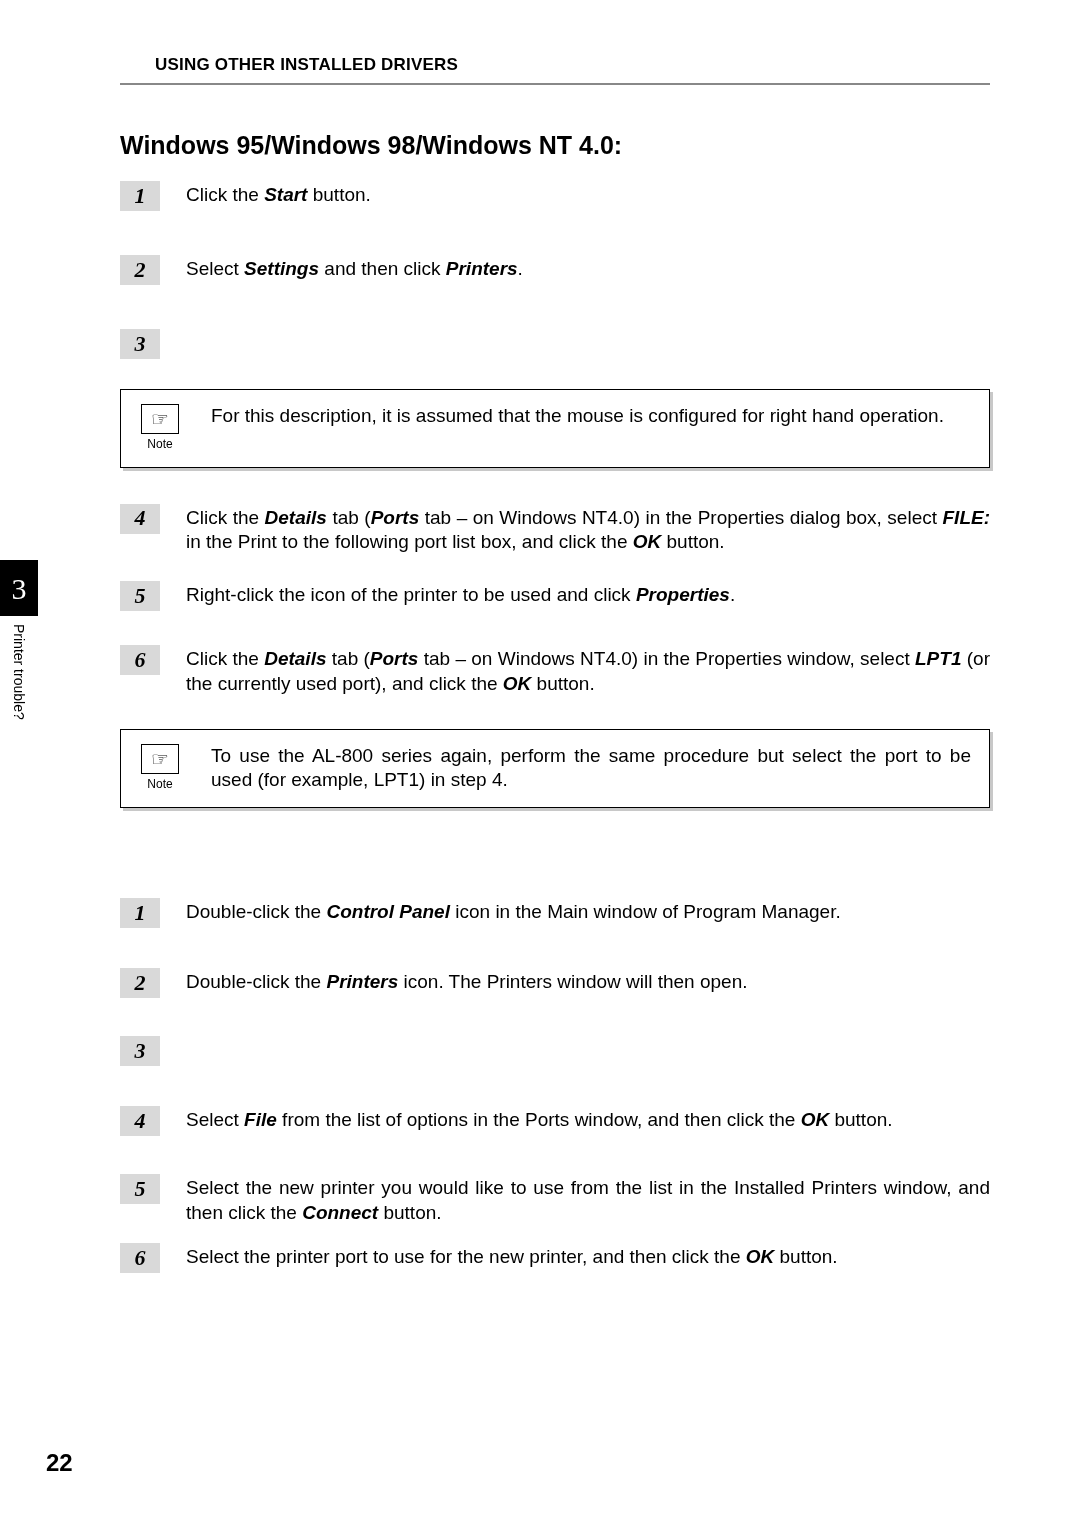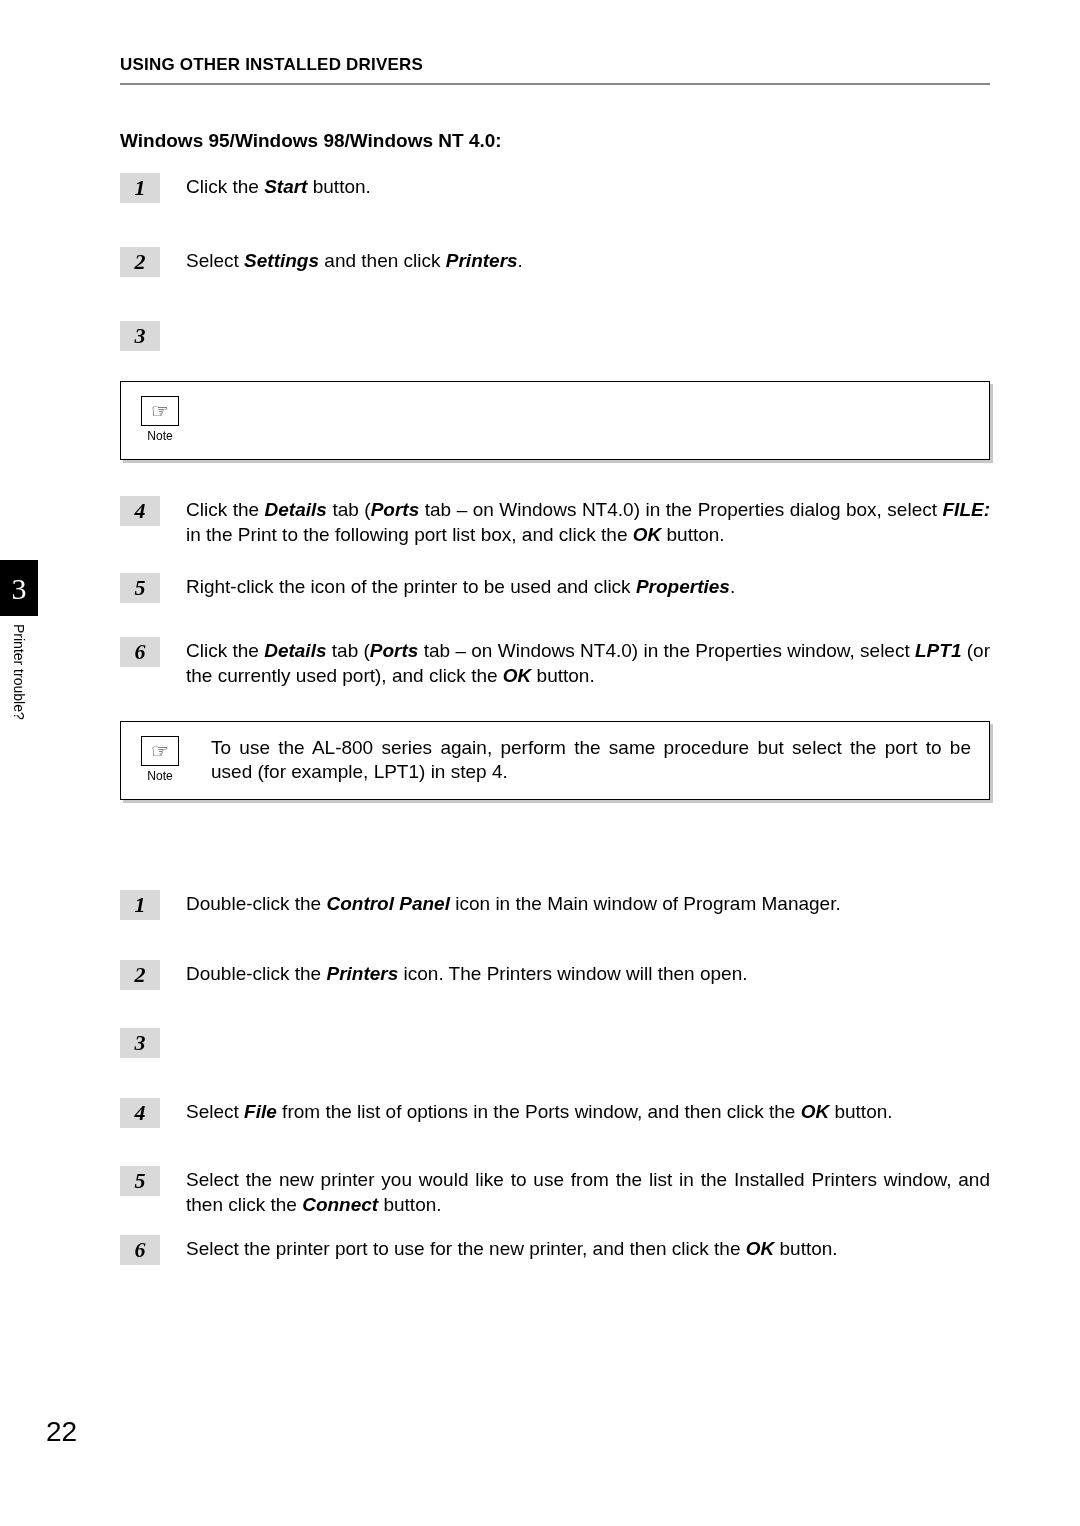--- a/index.html
+++ b/index.html
@@ -20,25 +20,26 @@
   }
   .header-line {
     border-bottom: 2px solid #888;
     padding-bottom: 6px;
     margin-bottom: 44px;
   }
   .header-title {
     font-weight: bold;
     letter-spacing: 0.2px;
     font-size: 17px;
+    margin-left: 35px;
   }
   .sub-heading {
     font-weight: bold;
     margin-bottom: 20px;
-    font-size: 19px;
+    font-size: 25px;
   }
   .step-row {
     display: flex;
     align-items: flex-start;
     margin-bottom: 42px;
   }
   .step-row.tight { margin-bottom: 22px; }
   .step-num {
     width: 40px;
     height: 30px;
@@ -114,23 +115,23 @@
   }
   .side-tab-label {
     writing-mode: vertical-rl;
     font-size: 14px;
     margin-top: 8px;
     color: #000;
   }
   .page-num {
     position: absolute;
     left: 46px;
-    bottom: 76px;
-    font-weight: normal;
-    font-size: 28px;
+    bottom: 48px;
+    font-weight: bold;
+    font-size: 24px;
   }
   b { font-weight: bold; font-style: italic; }
   .section-gap { height: 54px; }
 </style>
 </head>
 <body>
 
 <div class="side-tab">
   <div class="side-tab-num">3</div>
   <div class="side-tab-label">Printer trouble?</div>
@@ -156,20 +157,21 @@
       <div class="step-row" style="margin-bottom: 30px;">
         <div class="step-num">3</div>
       </div>
     </div>
 
   <div class="note-box">
     <div class="note-icon-col">
       <div class="note-icon-box">☞</div>
       <div class="note-label">Note</div>
     </div>
+    <div class="note-text">For this description, it is assumed that the mouse is configured for right hand operation.</div>
   </div>
 
   <div id="s1b">
       <div class="step-row tight" style="margin-bottom: 26px;">
         <div class="step-num">4</div>
         <div class="step-text">Click the <b>Details</b> tab (<b>Ports</b> tab – on Windows NT4.0) in the Properties dialog box, select <b>FILE:</b> in the Print to the following port list box, and click the <b>OK</b> button.</div>
       </div>
       <div class="step-row tight" style="margin-bottom: 34px;">
         <div class="step-num">5</div>
         <div class="step-text">Right-click the icon of the printer to be used and click <b>Properties</b>.</div>

